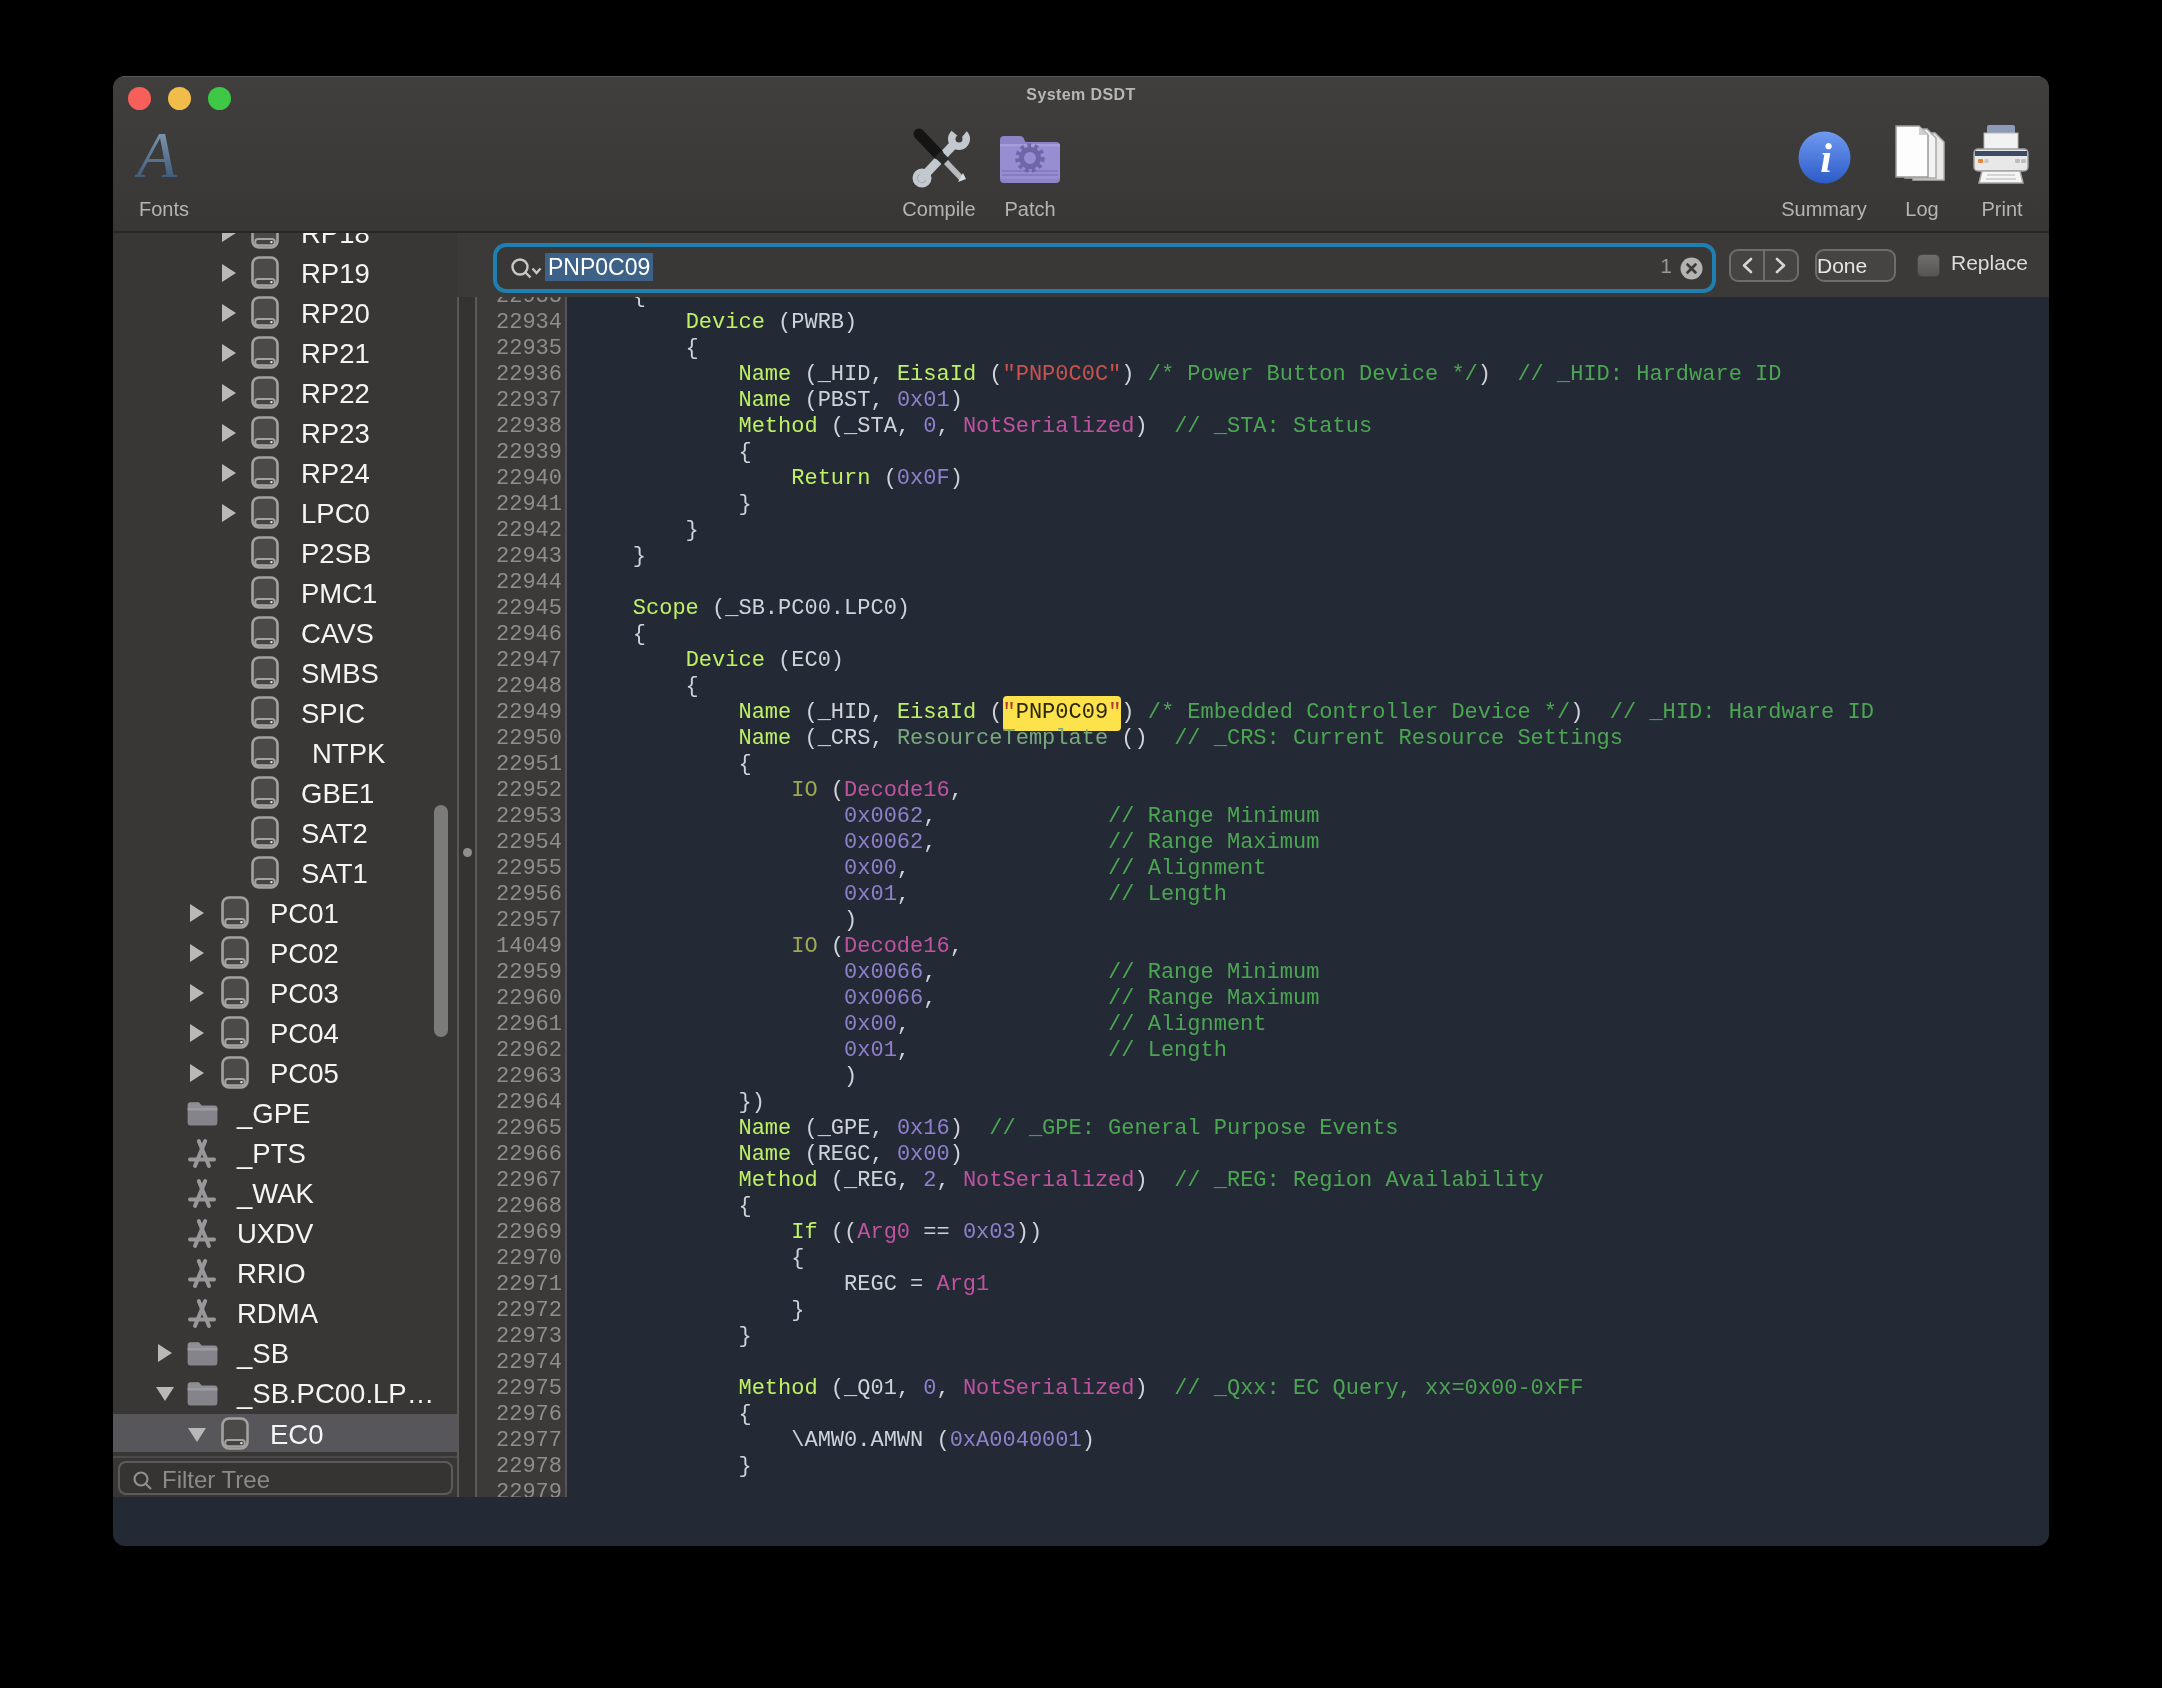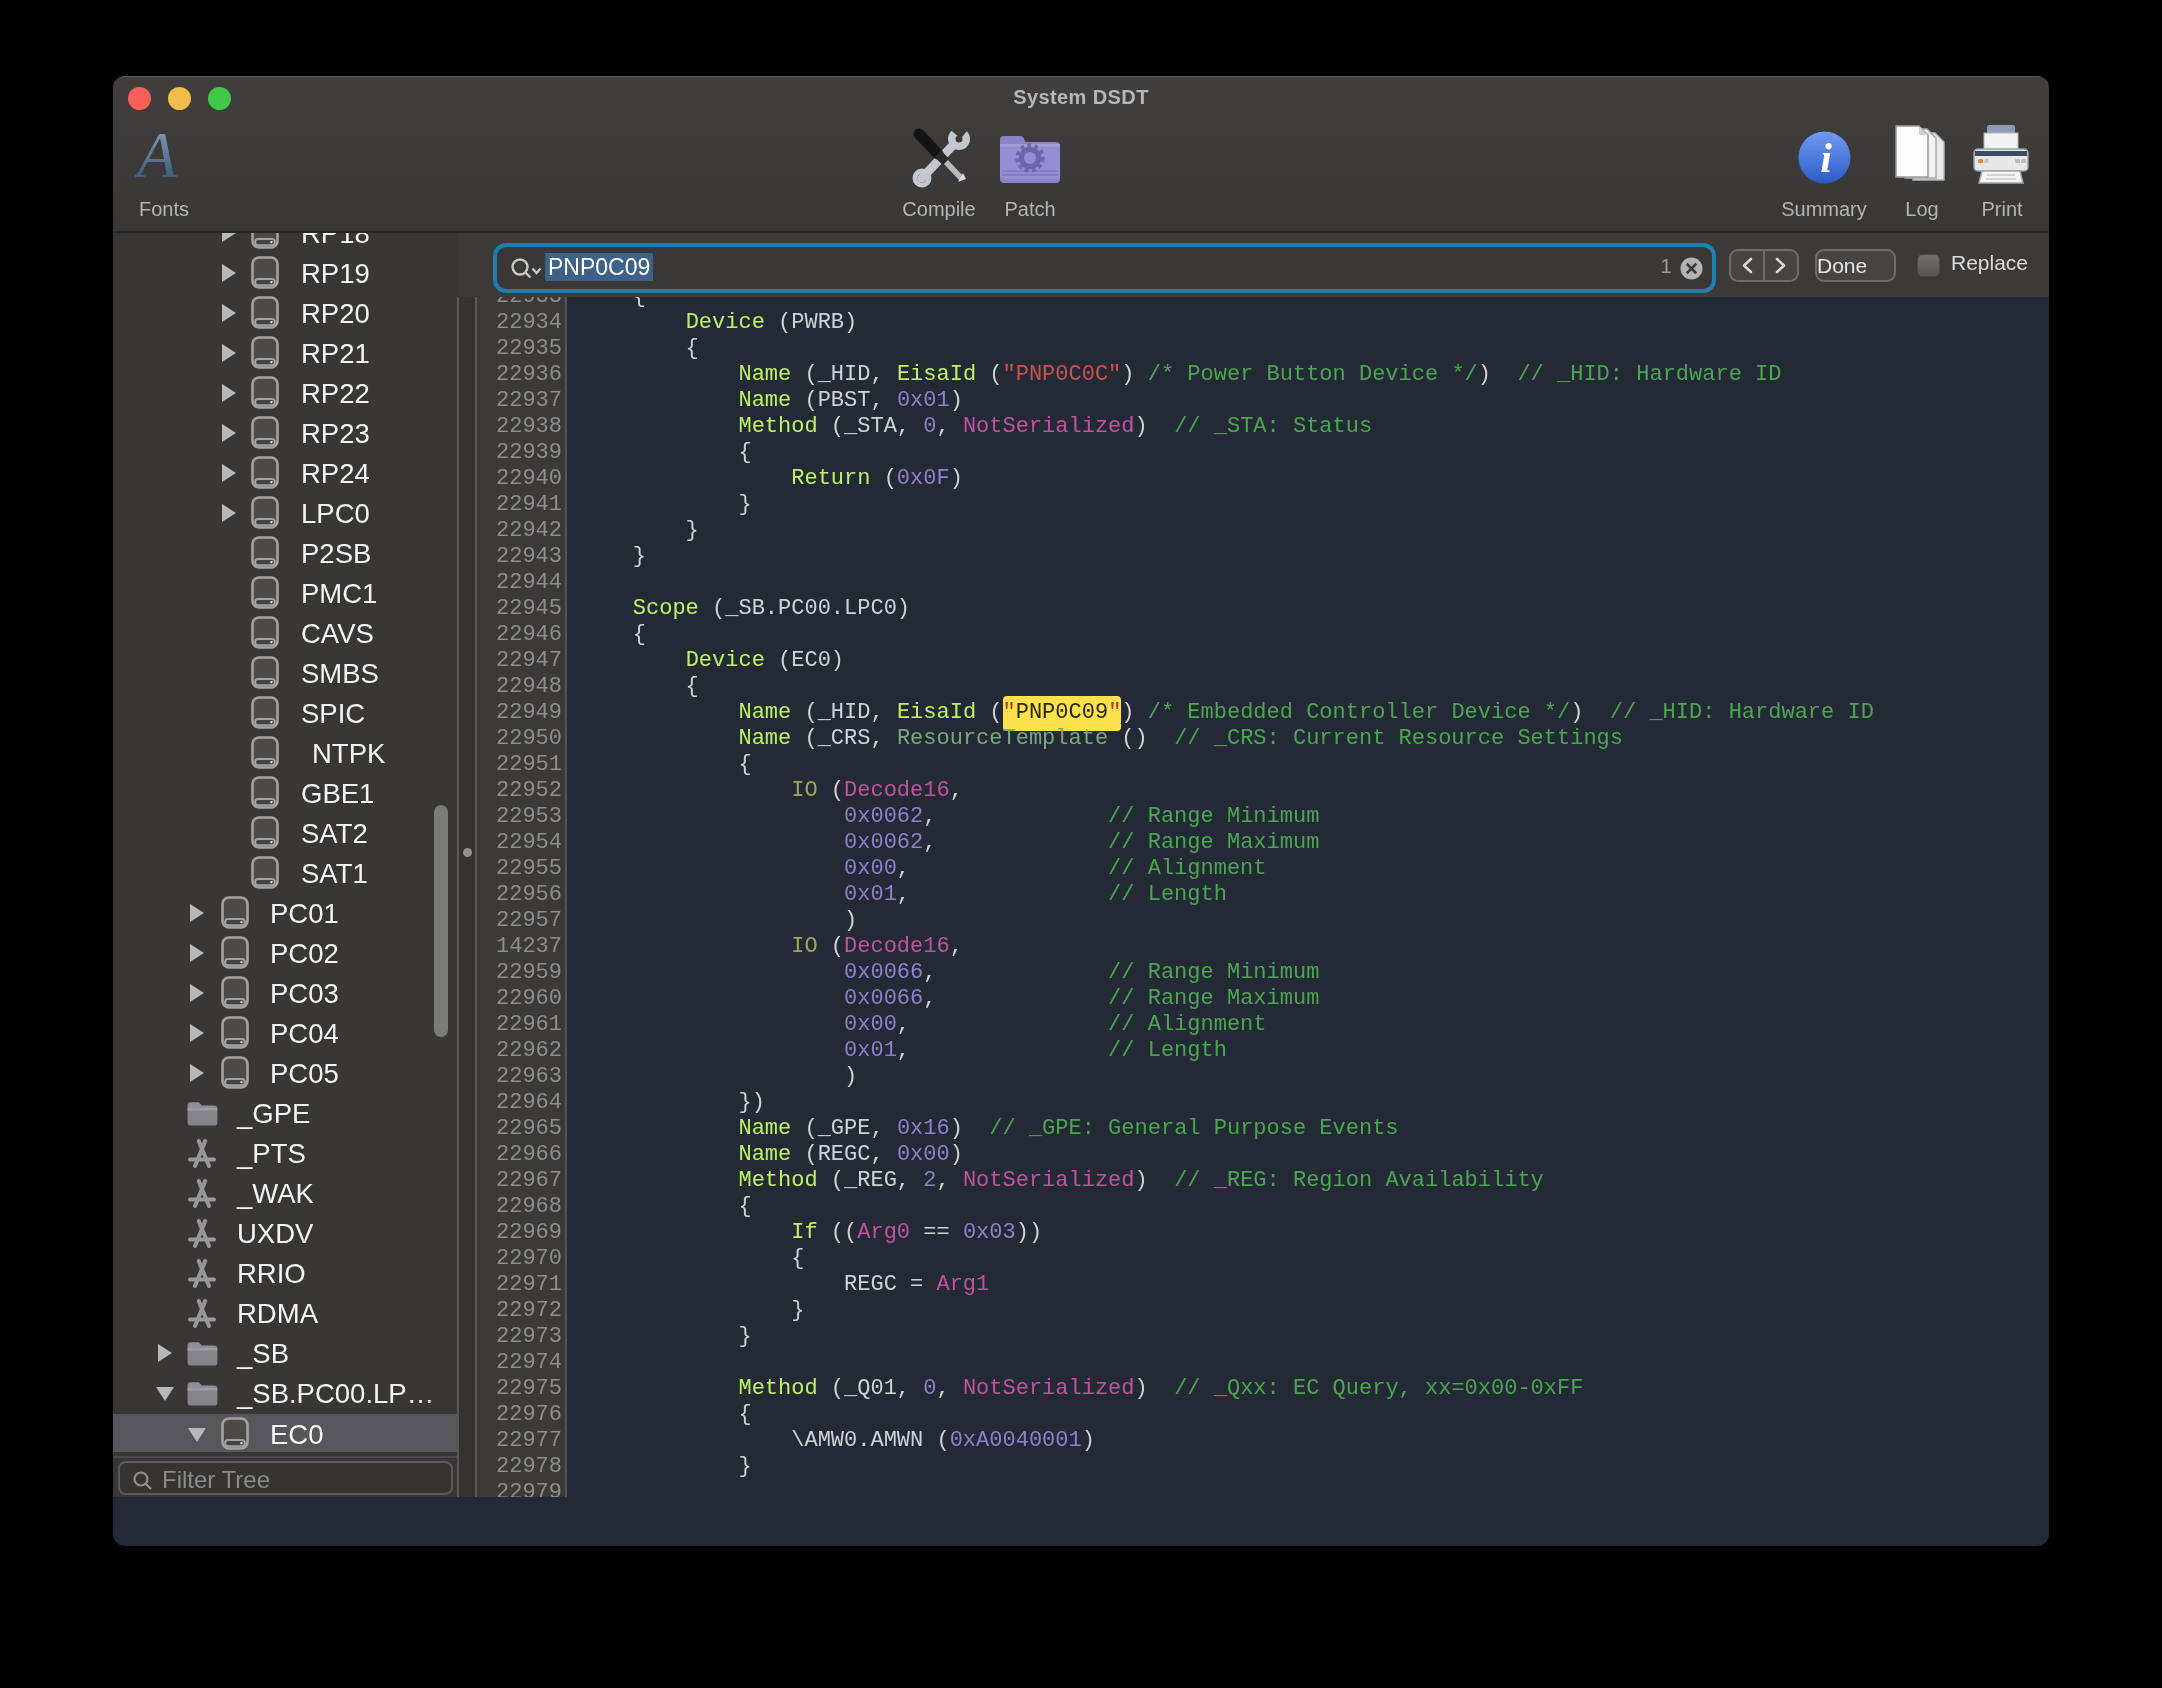--- a/index.html
+++ b/index.html
@@ -1,21 +1,21 @@
 <!DOCTYPE html>
 <html><head><meta charset="utf-8"><style>
 * { margin:0; padding:0; box-sizing:border-box; }
 html,body { width:2162px; height:1688px; background:#000; overflow:hidden; }
 body { font-family:"Liberation Sans", sans-serif; position:relative; }
 #win { position:absolute; left:113px; top:76px; width:1936px; height:1470px; border-radius:12px; overflow:hidden; background:#242936; }
 
 #tbar { position:absolute; left:0; top:0; width:1936px; height:157px; background:linear-gradient(#403f3e,#383736); border-bottom:2px solid #282726; }
 #tbar:before { content:""; position:absolute; left:0; top:0; width:100%; height:1px; background:#5a5958; }
 .tl { position:absolute; top:10.5px; width:23px; height:23px; border-radius:50%; }
-#title { position:absolute; top:10px; left:0; width:1936px; text-align:center; font-size:20px; font-weight:600; color:#b6b7b9; letter-spacing:.4px; }
+#title { position:absolute; top:10px; left:0; width:1936px; text-align:center; font-size:16px; font-weight:600; color:#b6b7b9; letter-spacing:.4px; }
 .lbl { position:absolute; top:122px; font-size:20px; color:#b4b4b4; text-align:center; }
 
 #fbar { position:absolute; left:344px; top:157px; width:1592px; height:64px; background:#3b3a39; }
 #ffield { position:absolute; left:36px; top:10px; width:1223px; height:50px; border-radius:13px; background:#1f7fb0; }
 #ffieldi { position:absolute; left:4px; top:4px; right:4px; bottom:4px; border-radius:9px; background:#393837; }
 #fsel { position:absolute; left:48px; top:6px; height:28px; padding:0 3px; background:#3e6187; color:#fff; font-size:23px; line-height:28px; letter-spacing:0; }
 #fcount { position:absolute; right:40px; top:7px; color:#989898; font-size:21px; }
 .rbtn { position:absolute; top:16px; height:33px; border:2px solid #6e6d6c; border-radius:9px; background:#454443; }
 #fDone { left:1358px; width:81px; color:#e6e6e6; font-size:21px; text-align:left; line-height:29px; }
 #fchk { position:absolute; left:1460px; top:21px; width:23px; height:23px; border-radius:5px; background:linear-gradient(#6f6e6d,#565554); border:1px solid #474645; }
@@ -532,21 +532,21 @@
         <div>22948</div>
         <div>22949</div>
         <div>22950</div>
         <div>22951</div>
         <div>22952</div>
         <div>22953</div>
         <div>22954</div>
         <div>22955</div>
         <div>22956</div>
         <div>22957</div>
-        <div>14237</div>
+        <div>14049</div>
         <div>22959</div>
         <div>22960</div>
         <div>22961</div>
         <div>22962</div>
         <div>22963</div>
         <div>22964</div>
         <div>22965</div>
         <div>22966</div>
         <div>22967</div>
         <div>22968</div>

